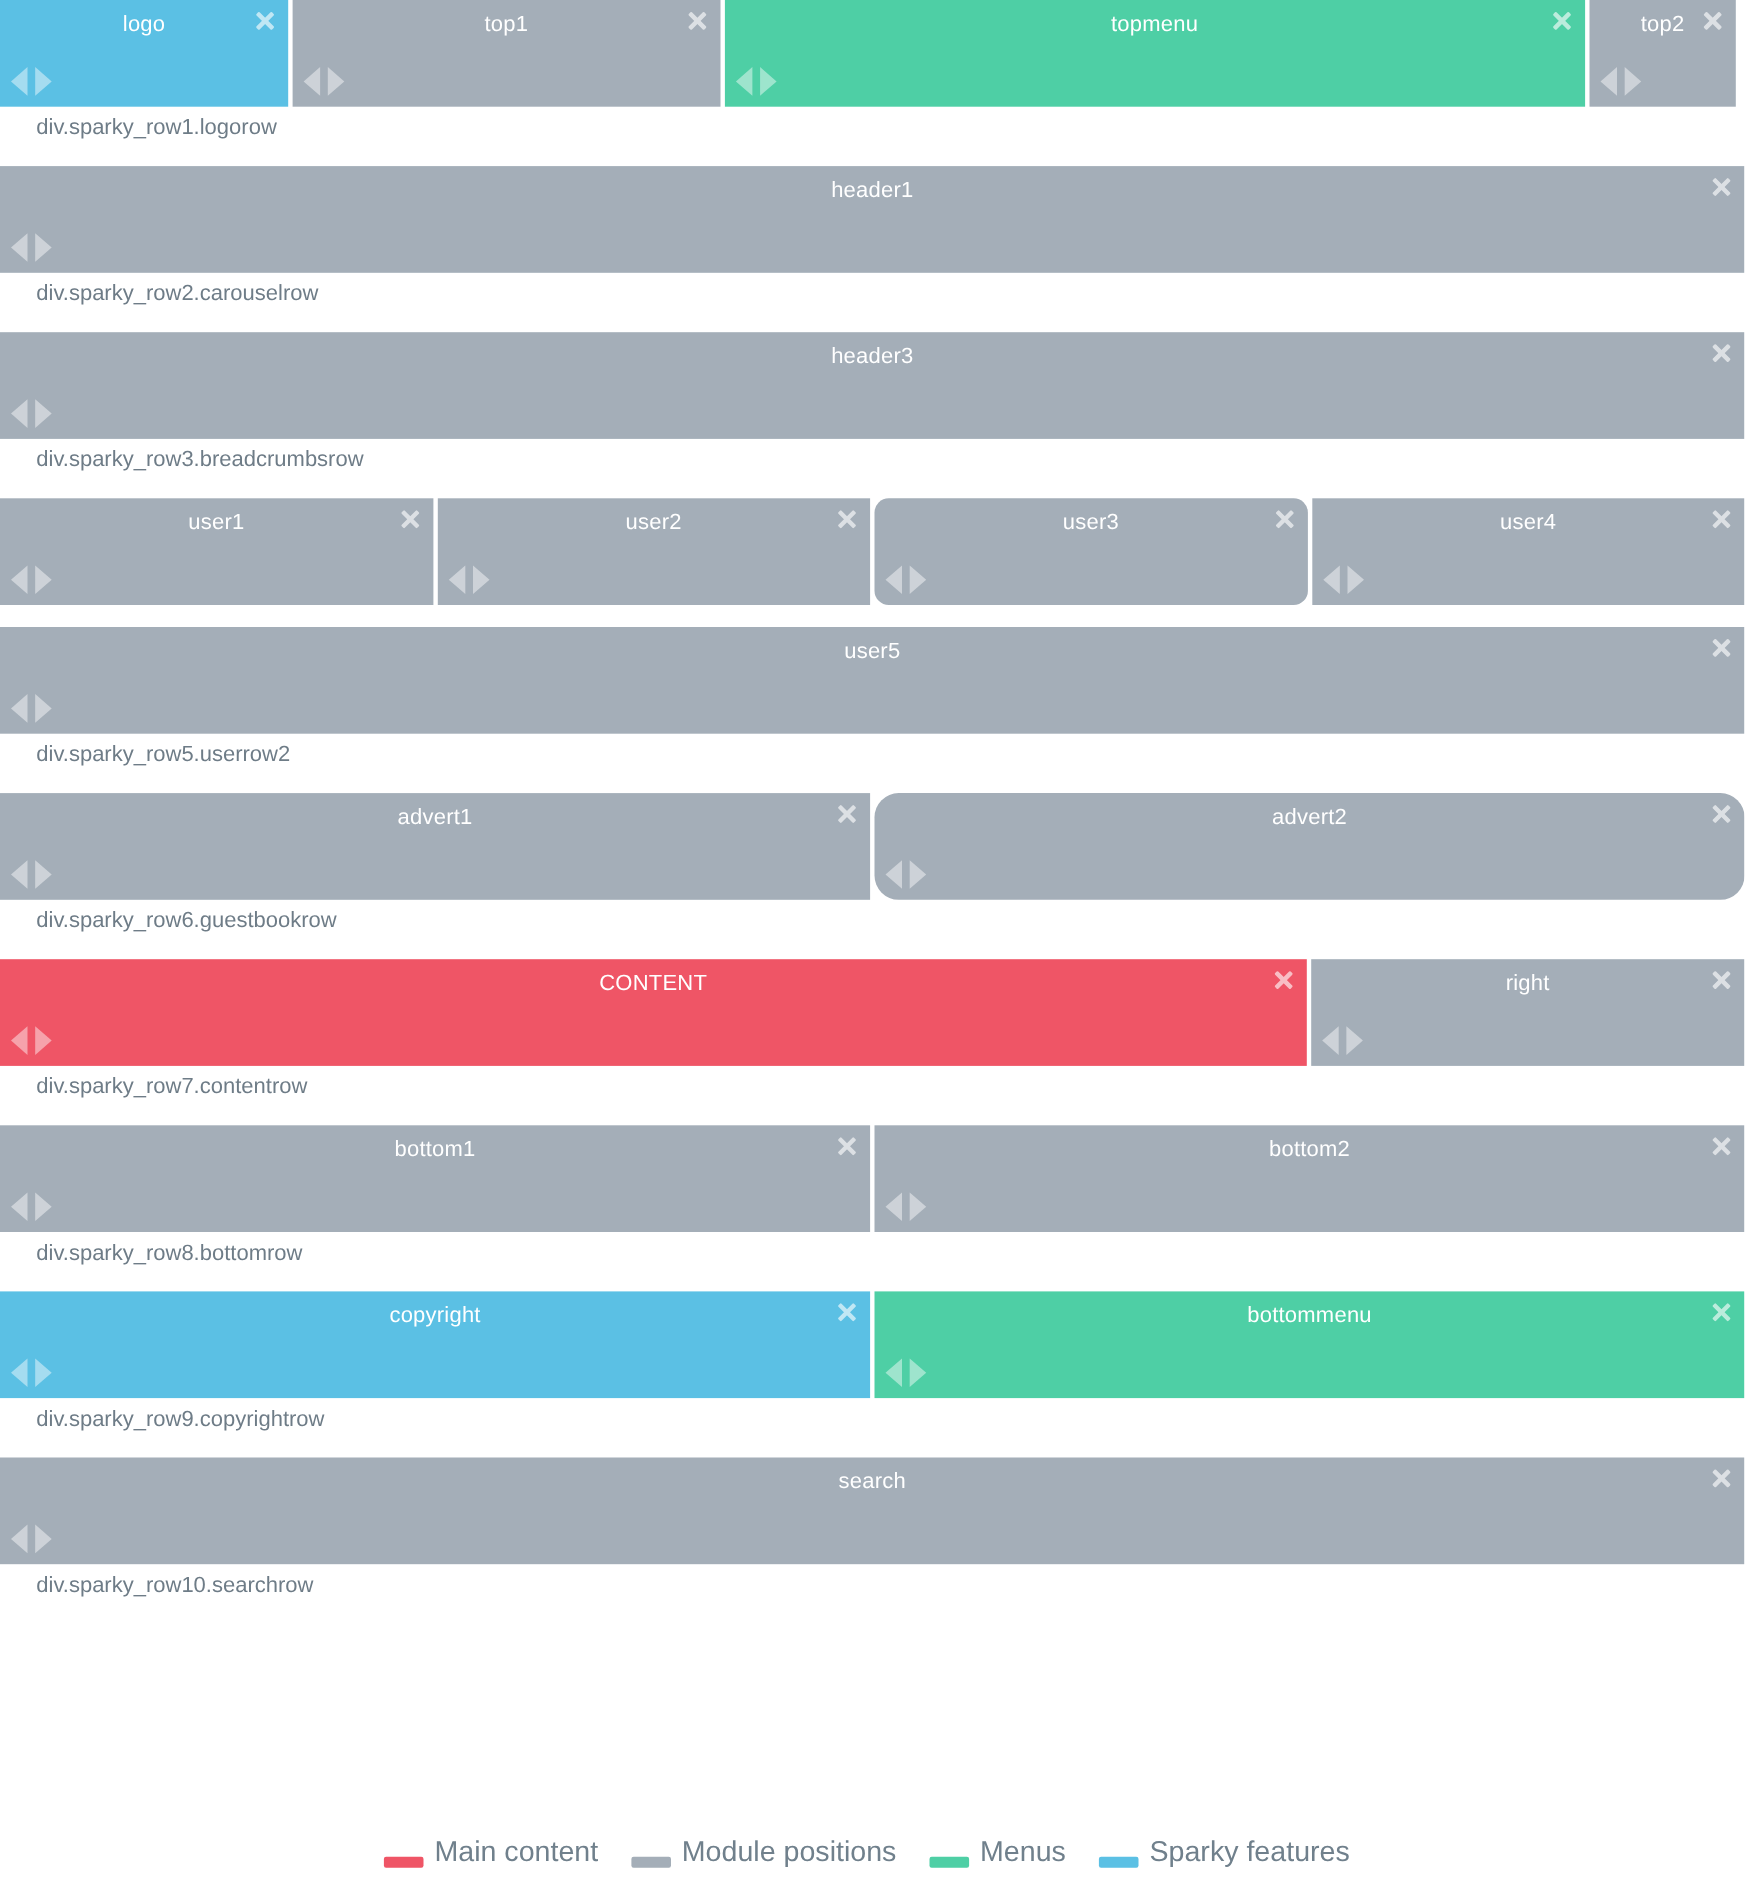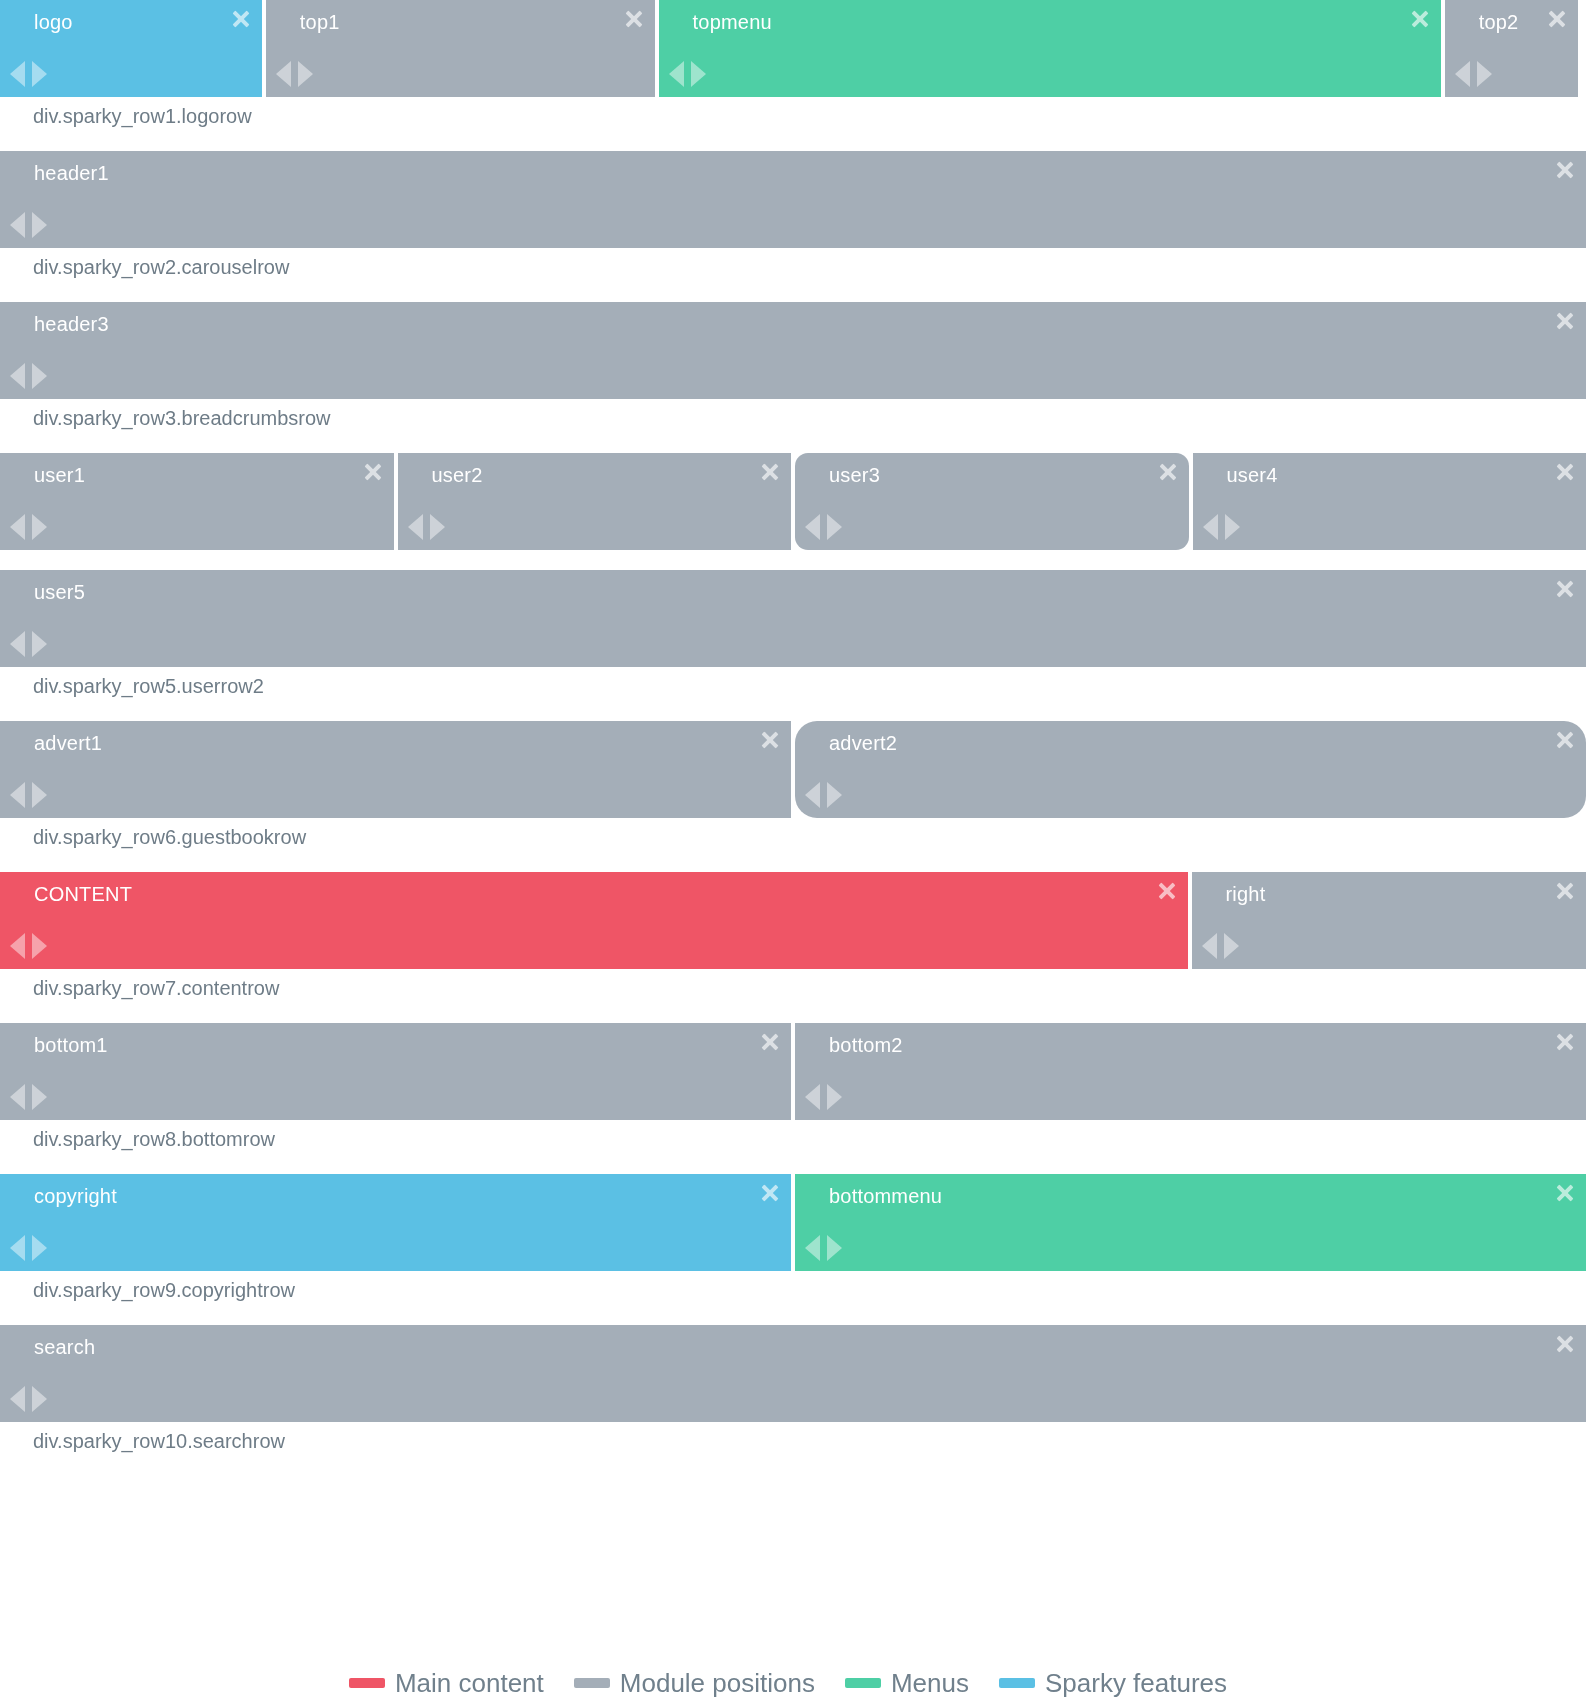--- a/index.html
+++ b/index.html
@@ -33,21 +33,21 @@
     height: 97px;
     color: #ffffff;
     overflow: hidden;
     flex: 0 0 auto;
   }
   .block .title {
     position: absolute;
     top: 10px;
     left: 0;
     right: 0;
-    text-align: left;
+    text-align: center;
     font-size: 20px;
     line-height: 24px;
     color: #ffffff;
     letter-spacing: 0.2px;
     white-space: nowrap;
     overflow: hidden;
     text-overflow: ellipsis;
     padding: 0 34px;
   }
   .block .close-icon {
@@ -108,21 +108,21 @@
     right: 0;
     bottom: 10px;
     display: flex;
     justify-content: center;
     align-items: center;
     gap: 30px;
     padding-right: 10px;
   }
   .legend-item {
     display: flex;
-    align-items: center;
+    align-items: flex-end;
     gap: 10px;
   }
   .legend-swatch {
     width: 36px;
     height: 10px;
     border-radius: 2px;
     flex: 0 0 auto;
   }
   .legend-label {
     font-size: 26px;

